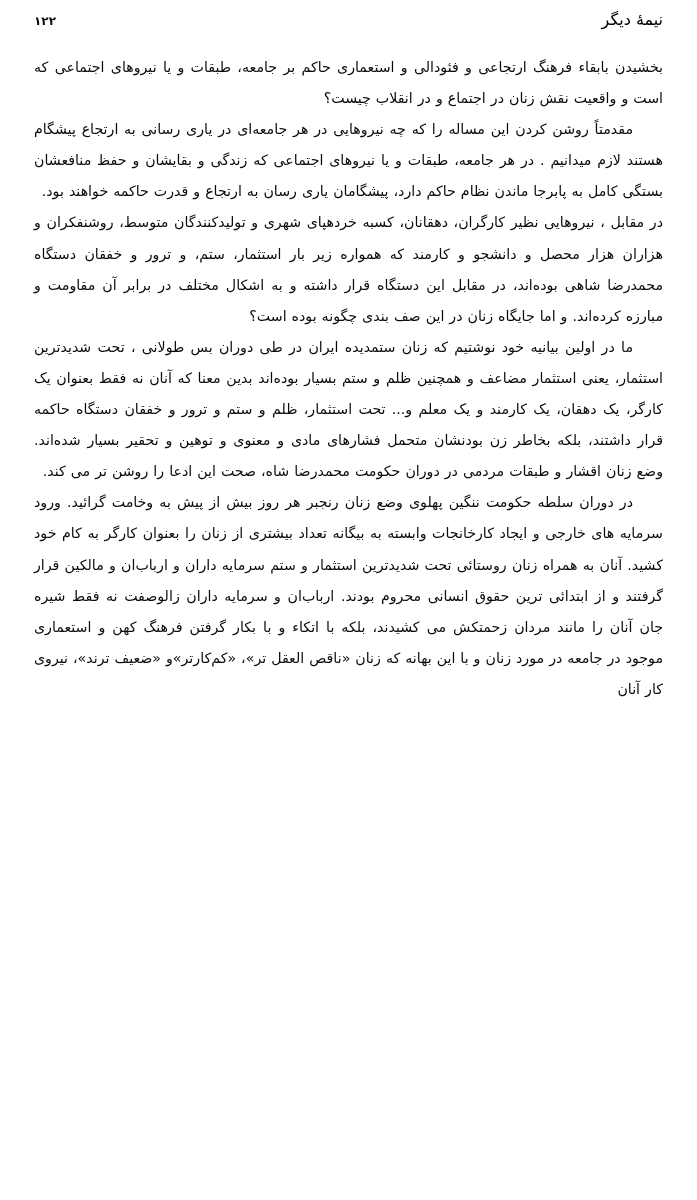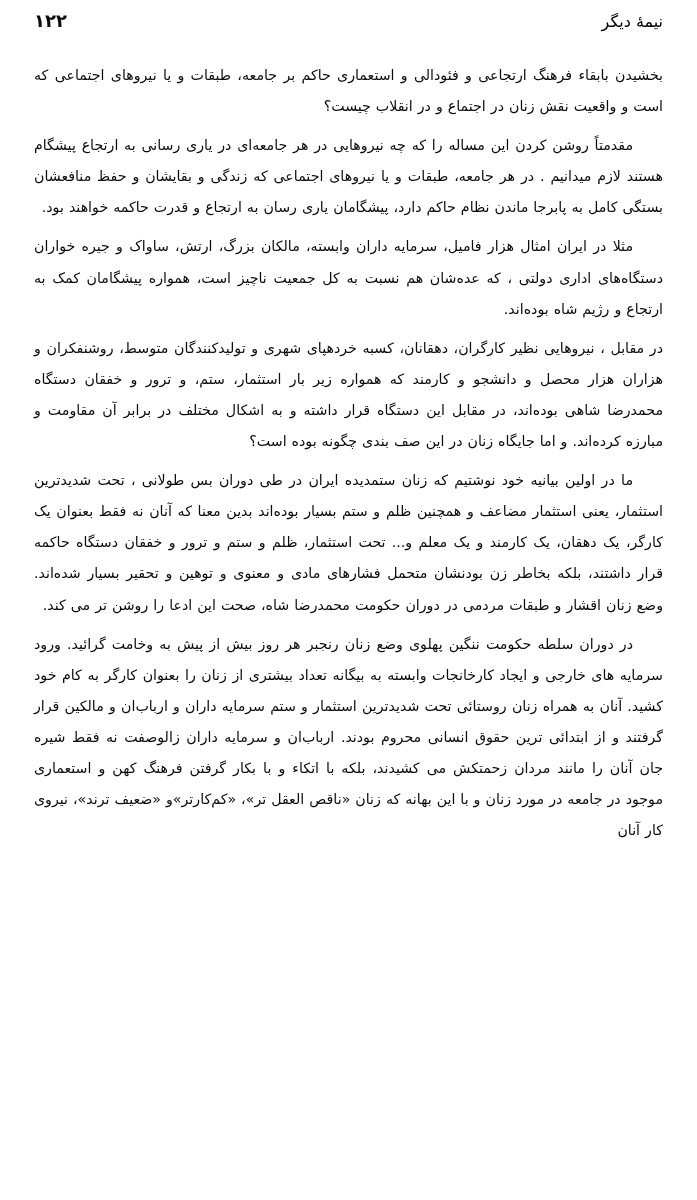--- a/index.html
+++ b/index.html
@@ -38,36 +38,36 @@
     width: 100%;
   }
   .book-title {
     font-family: "DejaVu Sans", sans-serif;
     font-size: 16px;
     color: #000000;
     letter-spacing: 0px;
   }
   .page-number {
     font-family: "DejaVu Sans", sans-serif;
-    font-size: 18px;
+    font-size: 12px;
     font-weight: bold;
     color: #0c0c0c;
     margin-right: 86px;
   }
   .body-text {
     position: absolute;
     top: 52px;
     left: 34px;
     width: 629px;
     direction: rtl;
     text-align: justify;
     text-align-last: right;
   }
   .body-text p {
-    margin: 8px 0 0 0;
+    margin: 0 0 0 0;
     font-family: "DejaVu Sans", sans-serif;
     font-size: 14.2px;
     line-height: 31.1px;
     color: #0a0a0a;
     text-align: justify;
     text-justify: inter-word;
     word-spacing: 0.5px;
   }
   .body-text p.indent {
     text-indent: 30px;
@@ -85,19 +85,18 @@
   <div class="header">
     <div class="header-inner">
       <span class="book-title">نیمهٔ دیگر</span>
       <span class="page-number">۱۲۲</span>
     </div>
   </div>
 
   <div class="body-text">
     <p>بخشیدن بابقاء فرهنگ ارتجاعی و فئودالی و استعماری حاکم بر جامعه، طبقات و یا نیروهای اجتماعی که است و واقعیت نقش زنان در اجتماع و در انقلاب چیست؟</p>
     <p class="indent">مقدمتاً روشن کردن این مساله را که چه نیروهایی در هر جامعه‌ای در یاری رسانی به ارتجاع پیشگام هستند لازم میدانیم . در هر جامعه، طبقات و یا نیروهای اجتماعی که زندگی و بقایشان و حفظ منافعشان بستگی کامل به پابرجا ماندن نظام حاکم دارد، پیشگامان یاری رسان به ارتجاع و قدرت حاکمه خواهند بود.</p>
-    <p class="indent">مثلا در ایران امثال هزار فامیل، سرمایه داران وابسته، مالکان بزرگ، ارتش، ساواک و جیره خواران دستگاه‌های اداری دولتی ، که عده‌شان هم نسبت به کل جمعیت ناچیز است، همواره پیشگامان کمک به ارتجاع و رژیم شاه بوده‌اند.</p>
     <p>در مقابل ، نیروهایی نظیر کارگران، دهقانان، کسبه خردهپای شهری و تولیدکنندگان متوسط، روشنفکران و هزاران هزار محصل و دانشجو و کارمند که همواره زیر بار استثمار، ستم، و ترور و خفقان دستگاه محمدرضا شاهی بوده‌اند، در مقابل این دستگاه قرار داشته و به اشکال مختلف در برابر آن مقاومت و مبارزه کرده‌اند. و اما جایگاه زنان در این صف بندی چگونه بوده است؟</p>
     <p class="indent">ما در اولین بیانیه خود نوشتیم که زنان ستمدیده ایران در طی دوران بس طولانی ، تحت شدیدترین استثمار، یعنی استثمار مضاعف و همچنین ظلم و ستم بسیار بوده‌اند بدین معنا که آنان نه فقط بعنوان یک کارگر، یک دهقان، یک کارمند و یک معلم و... تحت استثمار، ظلم و ستم و ترور و خفقان دستگاه حاکمه قرار داشتند، بلکه بخاطر زن بودنشان متحمل فشارهای مادی و معنوی و توهین و تحقیر بسیار شده‌اند. وضع زنان اقشار و طبقات مردمی در دوران حکومت محمدرضا شاه، صحت این ادعا را روشن تر می کند.</p>
     <p class="indent">در دوران سلطه حکومت ننگین پهلوی وضع زنان رنجبر هر روز بیش از پیش به وخامت گرائید. ورود سرمایه های خارجی و ایجاد کارخانجات وابسته به بیگانه تعداد بیشتری از زنان را بعنوان کارگر به کام خود کشید. آنان به همراه زنان روستائی تحت شدیدترین استثمار و ستم سرمایه داران و ارباب‌ان و مالکین قرار گرفتند و از ابتدائی ترین حقوق انسانی محروم بودند. ارباب‌ان و سرمایه داران زالوصفت نه فقط شیره جان آنان را مانند مردان زحمتکش می کشیدند، بلکه با اتکاء و با بکار گرفتن فرهنگ کهن و استعماری موجود در جامعه در مورد زنان و با این بهانه که زنان «ناقص العقل تر»، «کم‌کارتر»و «ضعیف ترند»، نیروی کار آنان</p>
   </div>
 
 </div>
 
 </body></html>

